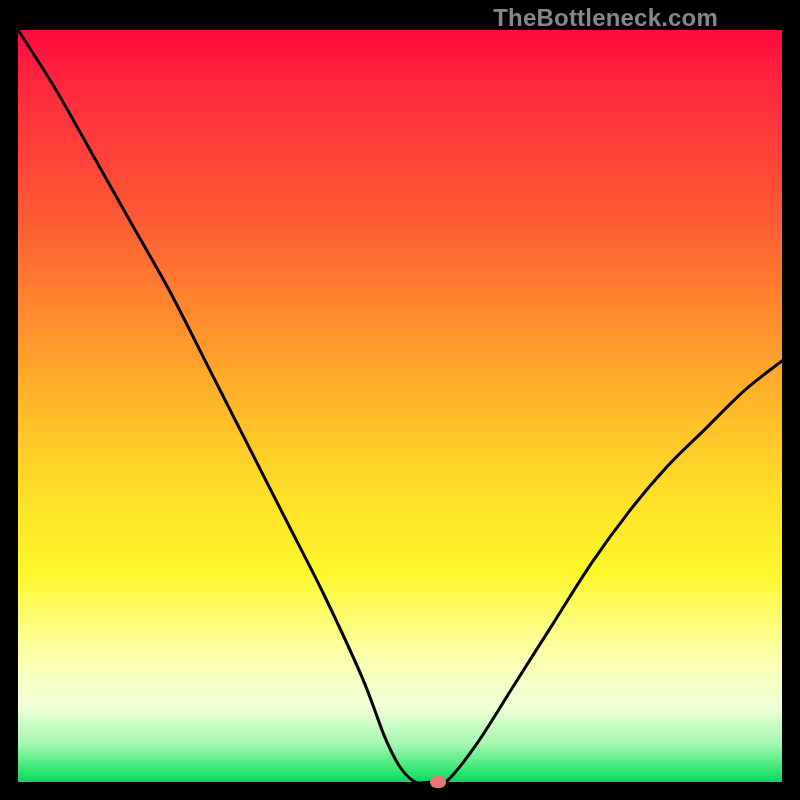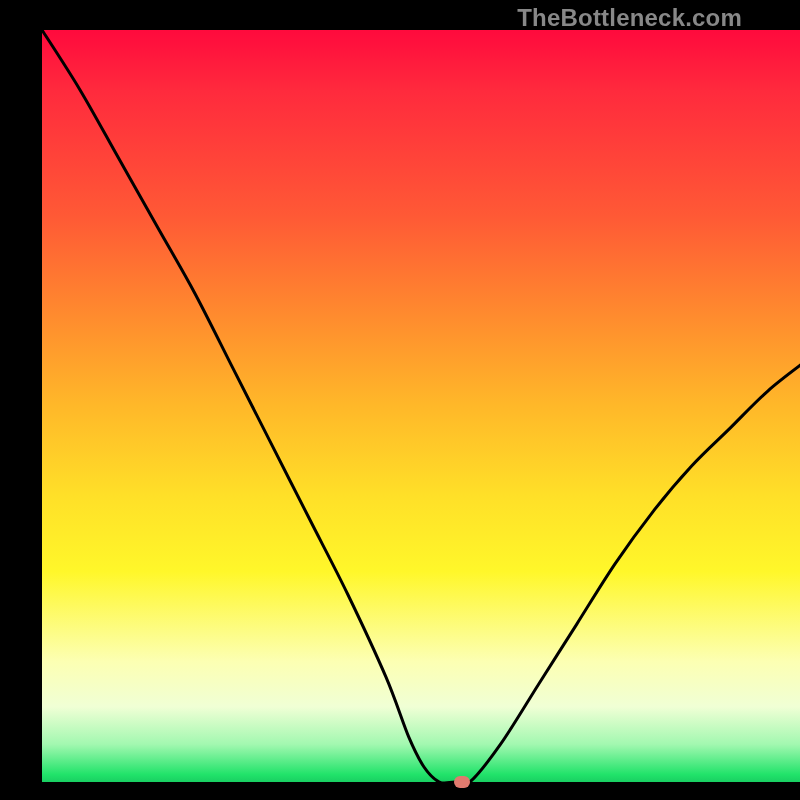--- a/index.html
+++ b/index.html
@@ -9,21 +9,20 @@
     height: 800px;
     background: #000;
     overflow: hidden;
     font-family: Arial, Helvetica, sans-serif;
   }
   .frame {
     position: relative;
     width: 732px;
     height: 800px;
     background: #000;
-    margin-left: 24px;
   }
   .plot-area {
     position: absolute;
     left: 18px;
     top: 30px;
     width: 764px;
     height: 752px;
     
     background: linear-gradient(
       to bottom,

